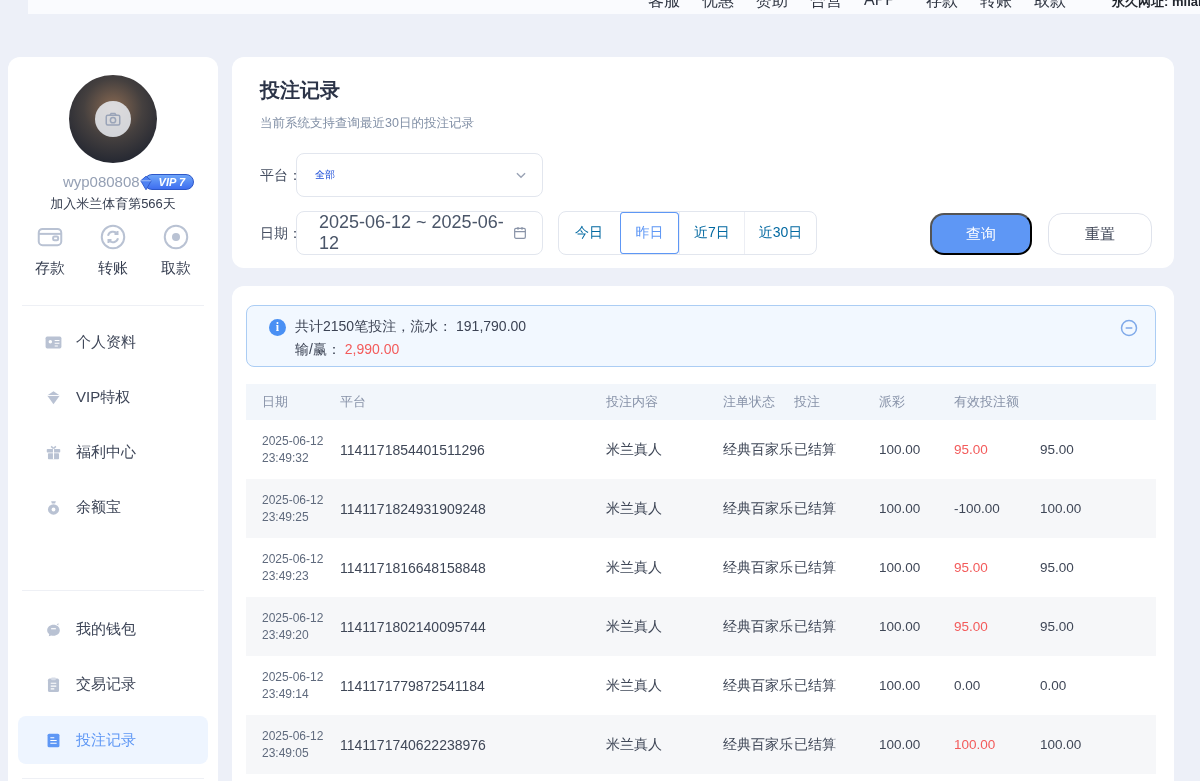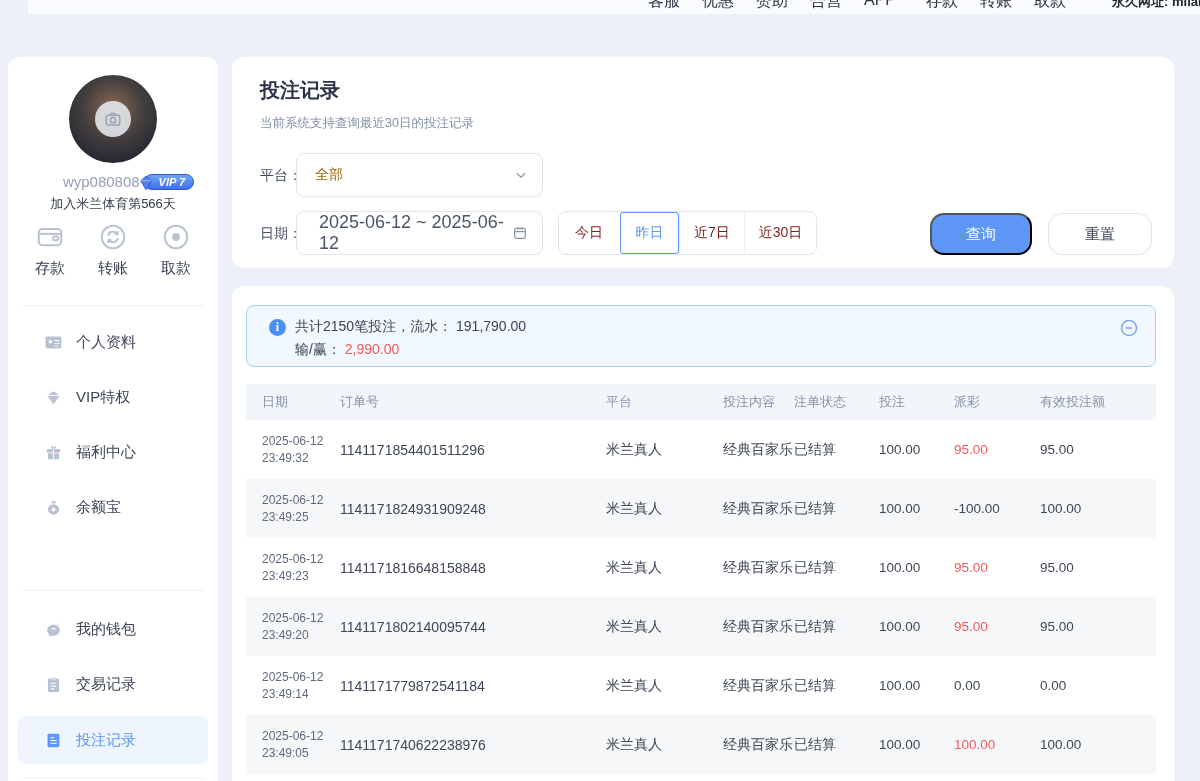--- a/index.html
+++ b/index.html
@@ -73,31 +73,31 @@
   }
   .menu-item.active { background:#eef5ff; color:#5e97f5; height:48px; margin-top:4px; }
   
   .filter-panel { left:232px; top:57px; width:942px; height:211px; }
   .fp-title { position:absolute; left:28px; top:20px; font-size:20px; font-weight:700; color:#2b3347; }
   .fp-sub { position:absolute; left:28px; top:58px; font-size:12.5px; color:#8290a6; }
   .f-label { position:absolute; left:28px; font-size:14px; color:#454e61; }
   .select-box, .date-box {
     position:absolute; left:64px; width:247px; height:44px;
     border:1px solid #e2e6ee; border-radius:8px; background:#fff;
-    display:flex; align-items:center; cursor:pointer; font-size:14px; color:#a16207;
+    display:flex; align-items:center; cursor:pointer; font-size:10px; color:#1d4ed8;
   }
   .select-box { top:96px; padding:0 14px 0 18px; justify-content:space-between; }
   .date-box { top:154px; padding:0 14px 0 22px; justify-content:space-between; font-size:18px; color:#4a5568; }
   .quickdates {
     position:absolute; left:326px; top:154px; height:44px; display:flex;
     border:1px solid #e2e6ee; border-radius:8px; background:#fff; overflow:hidden;
   }
   .qd-item {
     min-width:60px; padding:0 14px; display:flex; align-items:center; justify-content:center;
-    font-size:14px; color:#7f1d1d; cursor:pointer; border-left:1px solid #eceef4;
+    font-size:14px; color:#0369a1; cursor:pointer; border-left:1px solid #eceef4;
   }
   .qd-item:first-child { border-left:none; }
   .qd-item.active {
     color:#5e97f5; border-left-color:transparent;
     box-shadow: inset 0 0 0 1px #5e97f5; border-radius:4px;
   }
   .btn {
     position:absolute; top:156px; height:42px; border-radius:14px; font-size:15px;
     display:flex; align-items:center; justify-content:center; cursor:pointer;
   }
@@ -341,21 +341,20 @@
       <svg width="20" height="20" viewBox="0 0 24 24" fill="none" stroke="#7fa9e9" stroke-width="1.8">
         <circle cx="12" cy="12" r="9"></circle>
           <path d="M8 12h8"></path>
       </svg>
     </span>
   </div>
 
   <div class="table">
     <div class="thead" id="thead">
         <div>日期</div>
-        <div>订单号</div>
         <div>平台</div>
         <div>投注内容</div>
         <div>注单状态</div>
         <div>投注</div>
         <div>派彩</div>
         <div>有效投注额</div>
       </div>
     <div id="tbody">
   <div class="trow">
     <div class="c-date"><span class="d1">2025-06-12</span><br><span class="d2">23:49:32</span></div>

